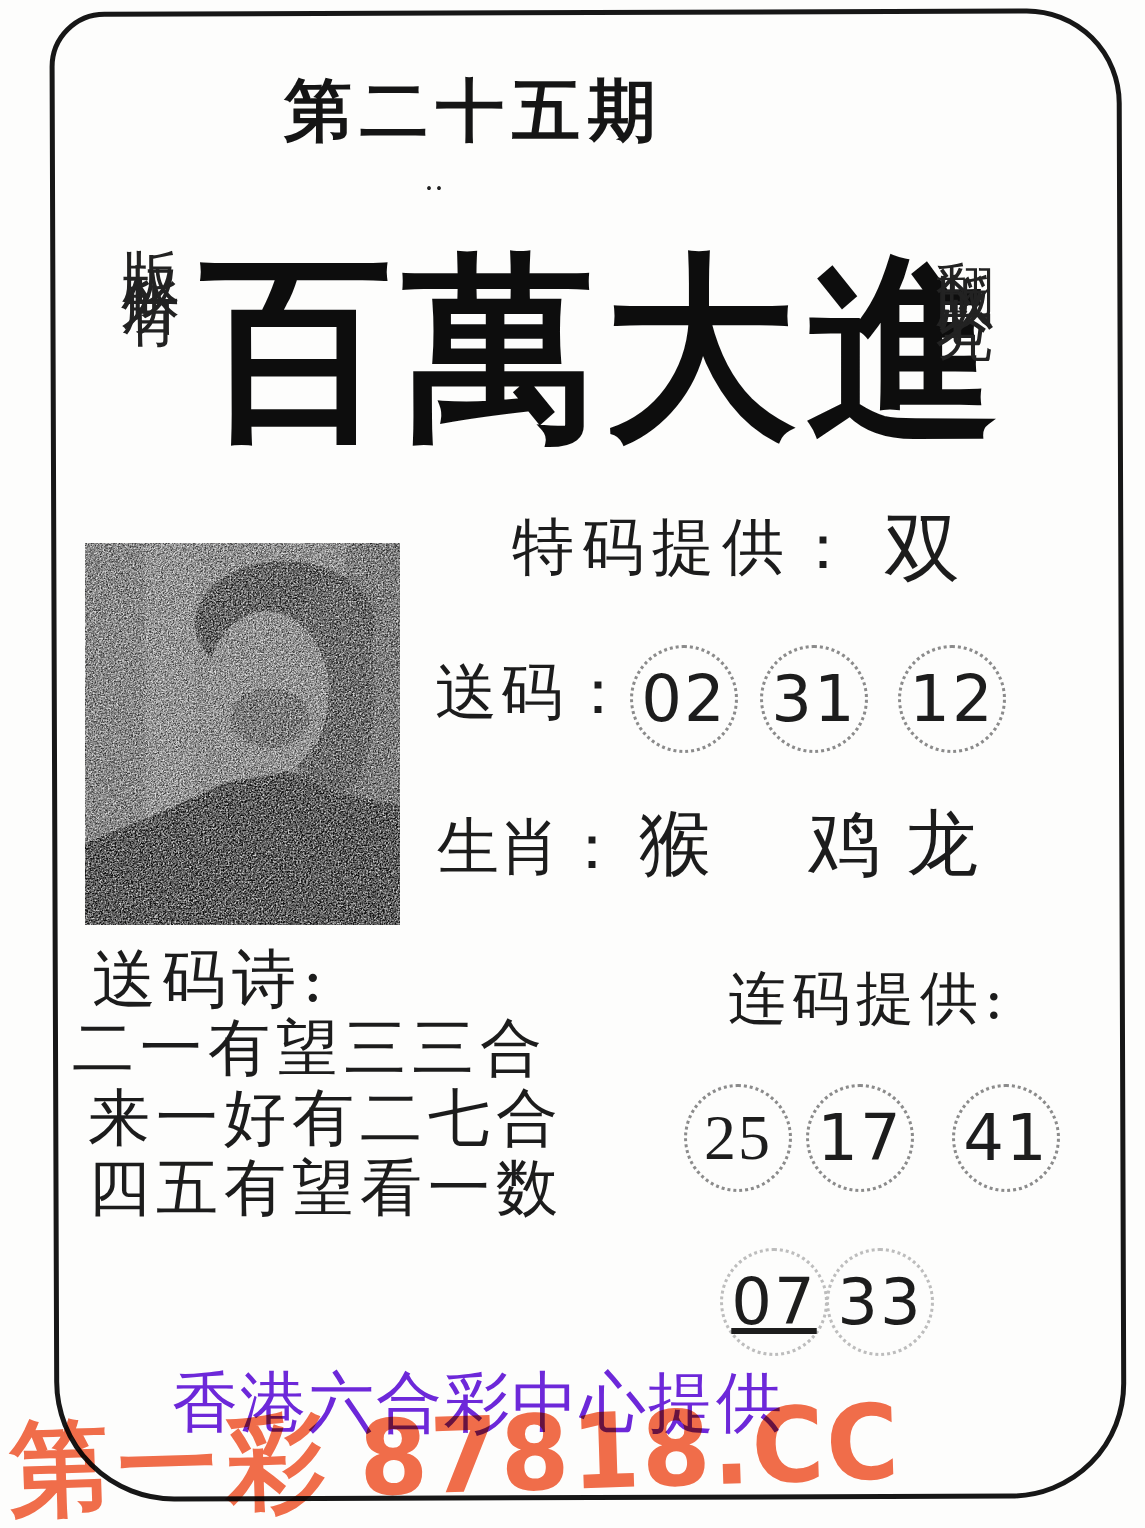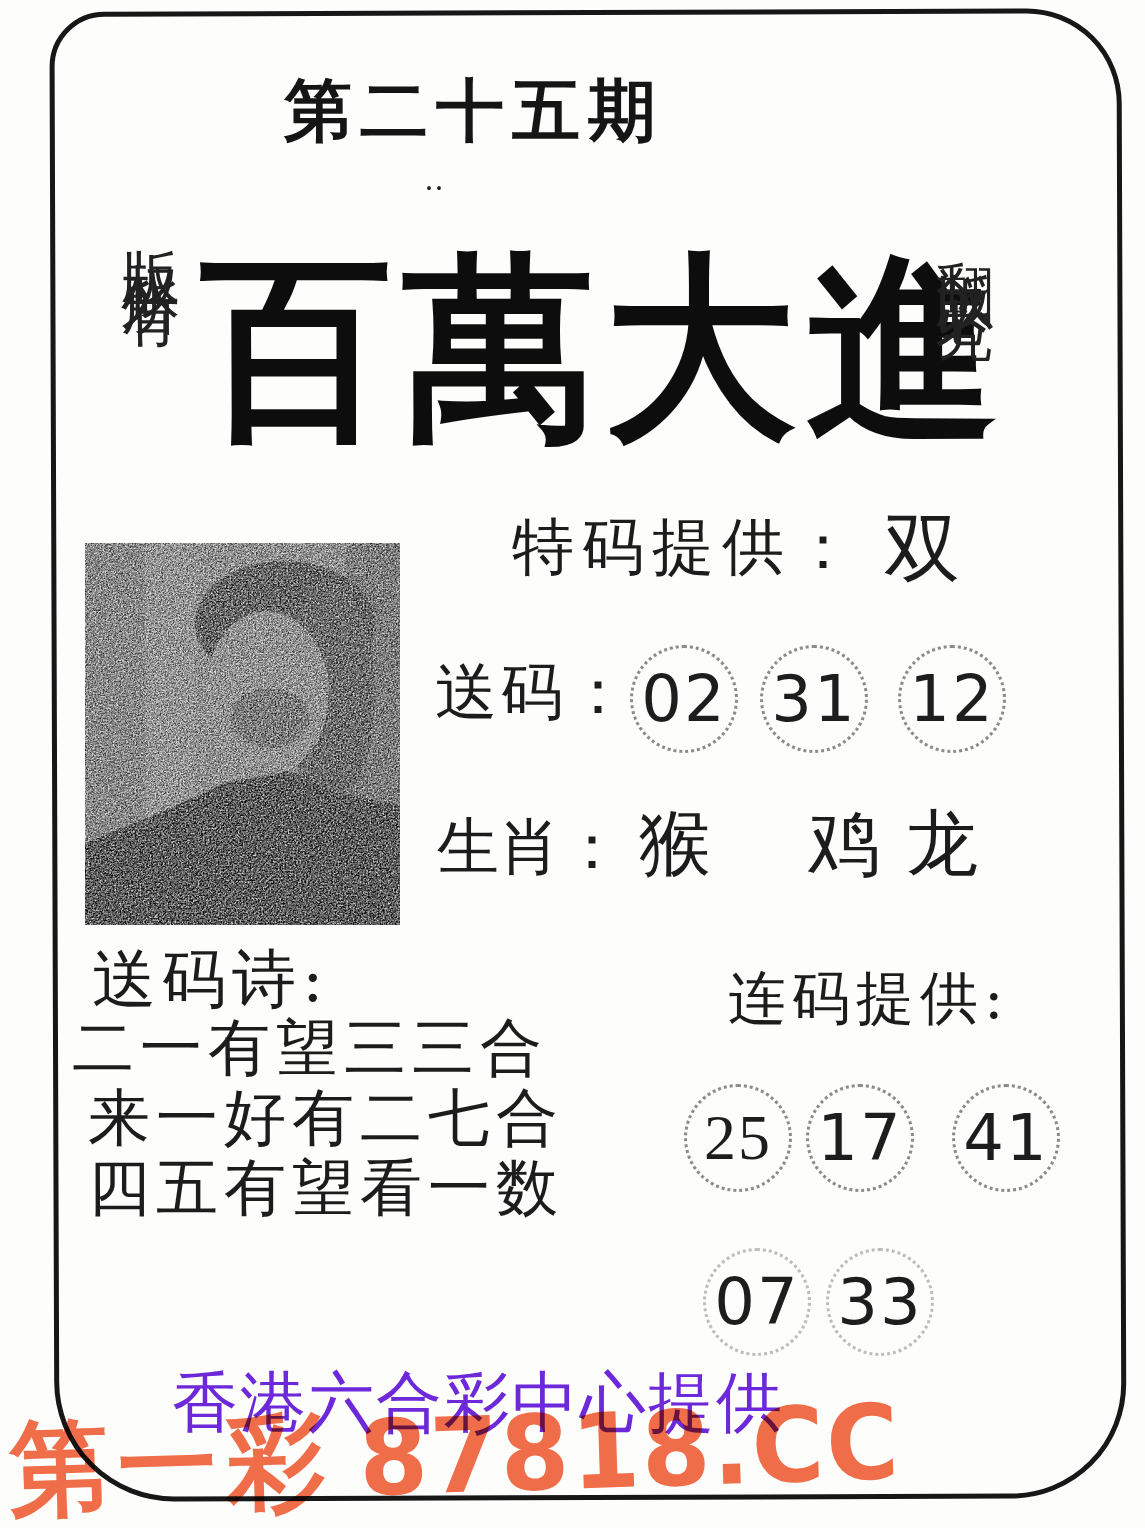--- a/index.html
+++ b/index.html
@@ -161,21 +161,21 @@
   <div class="circle" style="left:684px;top:1084px;font-family:Liberation Serif, serif;">
       <span>25</span>
     </div>
   <div class="circle" style="left:806px;top:1084px;">
       <span>17</span>
     </div>
   <div class="circle" style="left:952px;top:1084px;">
       <span>41</span>
     </div>
 
-  <div class="circle faint" style="left:703px;top:1248px;">
+  <div class="circle faint" style="left:720px;top:1248px;text-decoration:underline;">
       <span>07</span>
     </div>
   <div class="circle faint" style="left:826px;top:1248px;">
       <span>33</span>
     </div>
 
   <div class="line caption txt">香港六合彩中心提供</div>
 
   <div class="footer-red"><span class="brand">第一彩</span><span>87818.CC</span></div>
 

